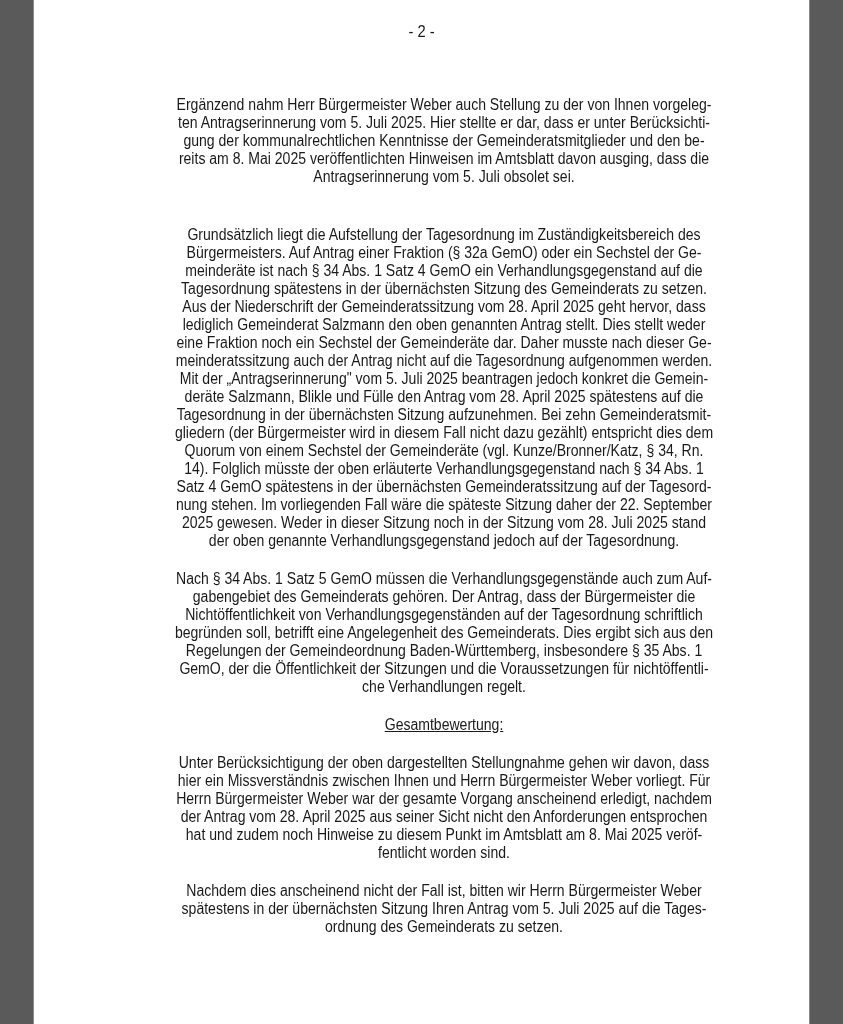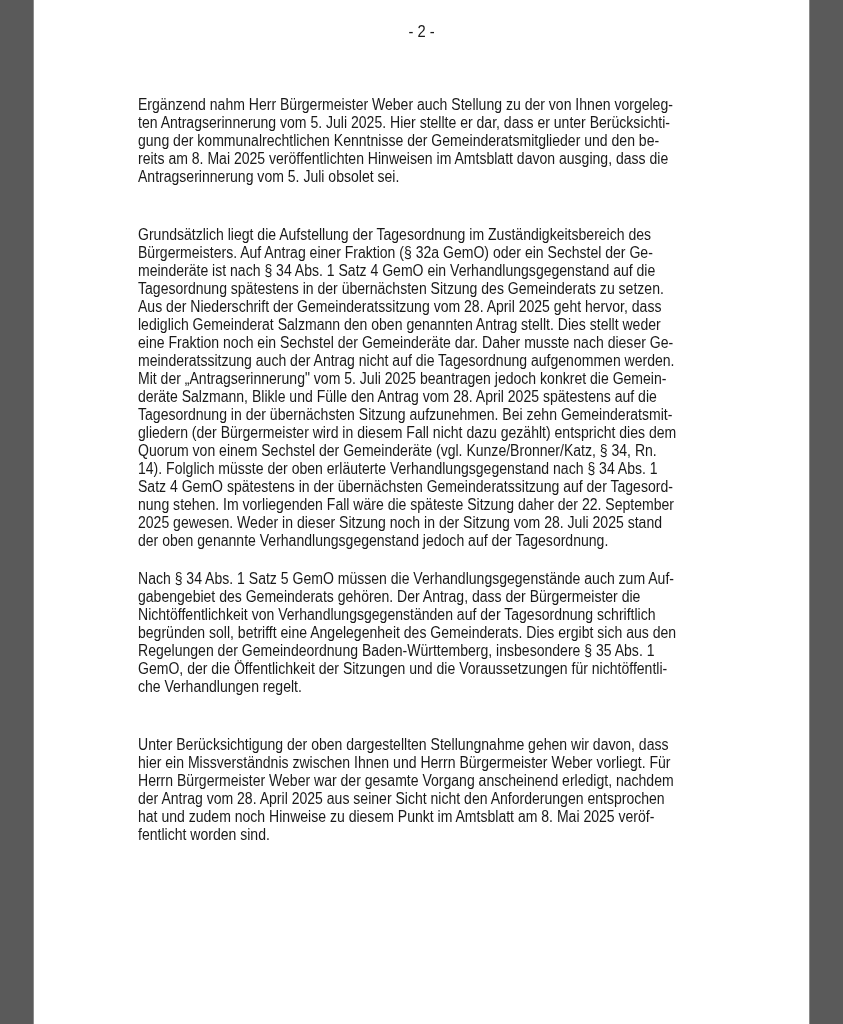--- a/index.html
+++ b/index.html
@@ -14,21 +14,21 @@
     background: #ffffff;
   }
   .edge-left { position: absolute; left: 33px; top: 0; width: 1px; height: 1024px; background: #8a8a8a; }
   .edge-right { position: absolute; left: 809px; top: 0; width: 1px; height: 1024px; background: #8a8a8a; }
   .page-number {
     position: absolute; top: 23px; left: 0; width: 775px; text-align: center;
     font-size: 16px; color: #1a1a1a; transform: scaleX(0.92);
   }
   .body-text {
     position: absolute; left: 104px; top: 96px; width: 680px;
-    font-size: 15.6px; line-height: 18px; color: #1a1a1a;
+    font-size: 15.6px; line-height: 18px; color: #1a1a1a; text-align: center;
   }
   .line {
     display: block; height: 18px; white-space: nowrap;
     transform: scaleX(0.9); transform-origin: left center;
   }
   .gap { display: block; height: 20px; }
   .heading-line { text-decoration: underline; }
 </style>
 </head>
 <body>
@@ -70,25 +70,33 @@
       <div>
         <span class="line">Nach § 34 Abs. 1 Satz 5 GemO müssen die Verhandlungsgegenstände auch zum Auf-</span>
         <span class="line">gabengebiet des Gemeinderats gehören. Der Antrag, dass der Bürgermeister die</span>
         <span class="line">Nichtöffentlichkeit von Verhandlungsgegenständen auf der Tagesordnung schriftlich</span>
         <span class="line">begründen soll, betrifft eine Angelegenheit des Gemeinderats. Dies ergibt sich aus den</span>
         <span class="line">Regelungen der Gemeindeordnung Baden-Württemberg, insbesondere § 35 Abs. 1</span>
         <span class="line">GemO, der die Öffentlichkeit der Sitzungen und die Voraussetzungen für nichtöffentli-</span>
         <span class="line">che Verhandlungen regelt.</span>
       </div>
       <span class="gap"></span>
+      <div>
+        <span class="line"><span class="heading-line">Gesamtbewertung:</span></span>
+      </div>
       <span class="gap"></span>
       <div>
         <span class="line">Unter Berücksichtigung der oben dargestellten Stellungnahme gehen wir davon, dass</span>
         <span class="line">hier ein Missverständnis zwischen Ihnen und Herrn Bürgermeister Weber vorliegt. Für</span>
         <span class="line">Herrn Bürgermeister Weber war der gesamte Vorgang anscheinend erledigt, nachdem</span>
         <span class="line">der Antrag vom 28. April 2025 aus seiner Sicht nicht den Anforderungen entsprochen</span>
         <span class="line">hat und zudem noch Hinweise zu diesem Punkt im Amtsblatt am 8. Mai 2025 veröf-</span>
         <span class="line">fentlicht worden sind.</span>
       </div>
       <span class="gap"></span>
+      <div>
+        <span class="line">Nachdem dies anscheinend nicht der Fall ist, bitten wir Herrn Bürgermeister Weber</span>
+        <span class="line">spätestens in der übernächsten Sitzung Ihren Antrag vom 5. Juli 2025 auf die Tages-</span>
+        <span class="line">ordnung des Gemeinderats zu setzen.</span>
+      </div>
     </div>
 </div>
 <div class="edge-right"></div>
 
 </body></html>

